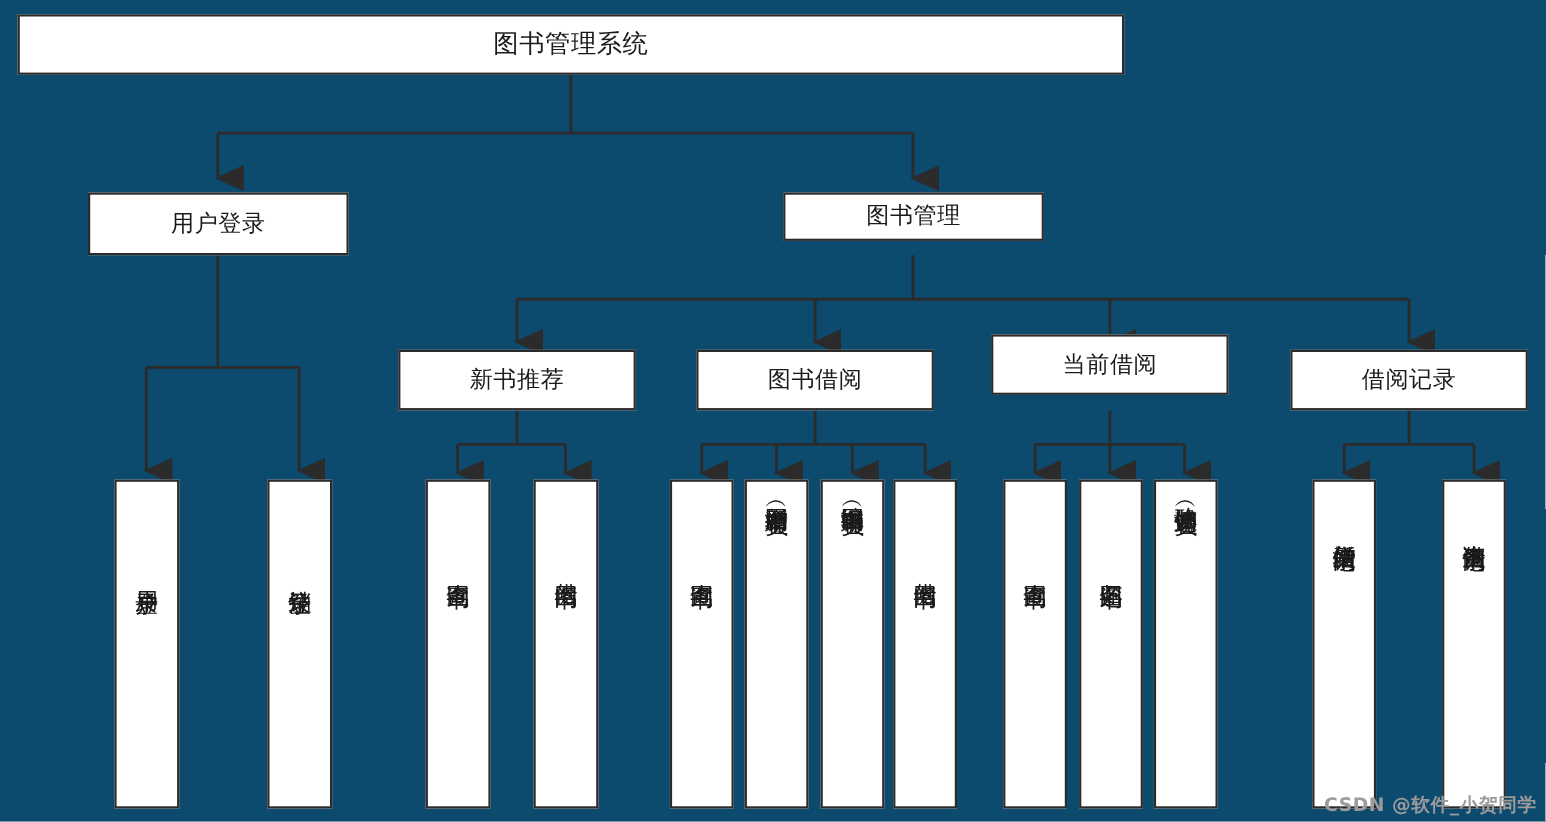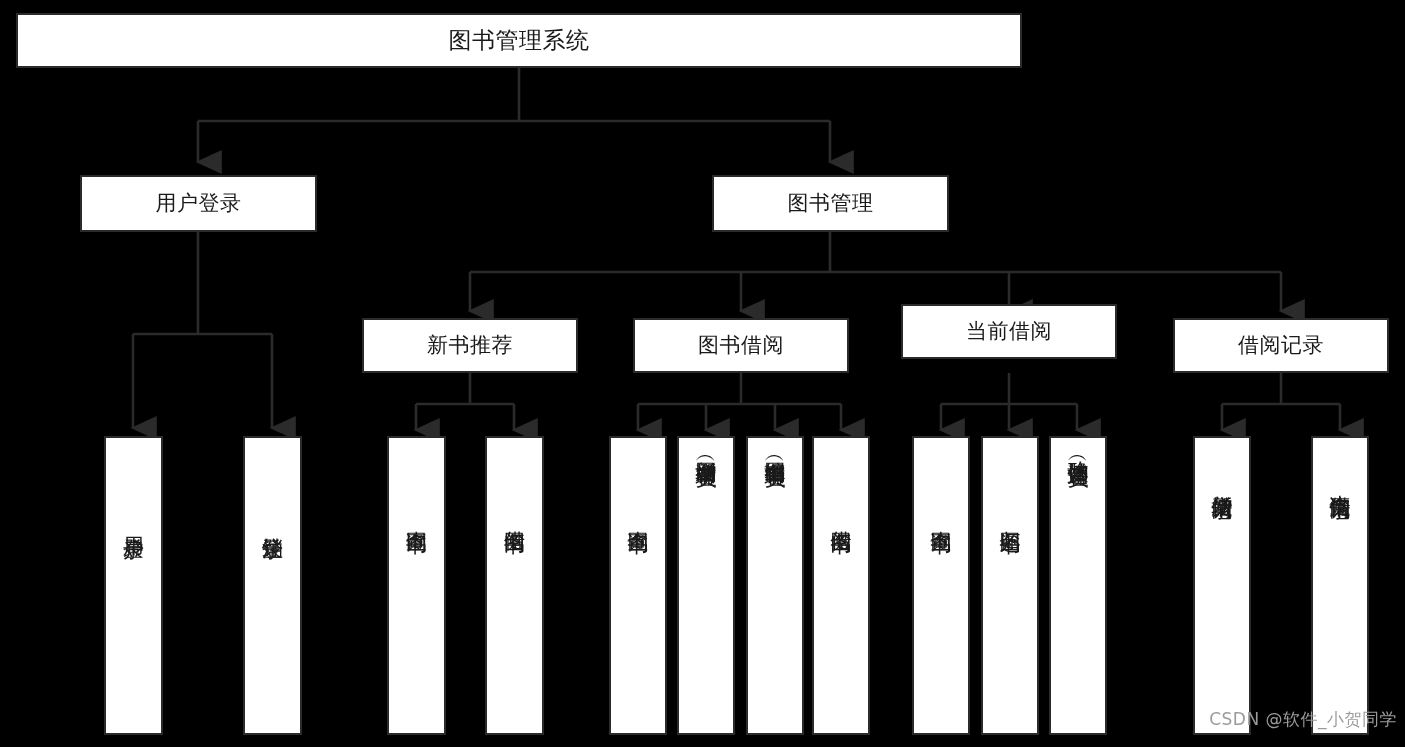--- a/index.html
+++ b/index.html
@@ -8,21 +8,21 @@
     padding: 0;
     background: #ffffff;
   }
   body {
     font-family: "DejaVu Sans", "Liberation Sans", sans-serif;
   }
   #diagram-root {
     position: relative;
     width: 1405px;
     height: 747px;
-    background: #000000;
+    background: #0c4a6e;
     overflow: hidden;
   }
   svg#connectors {
     position: absolute;
     left: 0;
     top: 0;
     width: 1405px;
     height: 747px;
     pointer-events: none;
   }
@@ -67,26 +67,27 @@
   }
   .leaf-mid .label-v {
     margin-top: 0;
   }
   .leaf-low .label-v {
     margin-top: 0;
   }
   #watermark {
     position: absolute;
     right: 8px;
-    bottom: 16px;
+    bottom: 4px;
     font-size: 17px;
     color: #9b9b9b;
     letter-spacing: 0.5px;
     z-index: 5;
     white-space: nowrap;
+    font-weight: bold;
   }
 </style>
 </head>
 <body>
 
 <div id="diagram-root">
 
   <svg id="connectors" viewBox="0 0 1405 747">
     <defs>
       <marker id="arrow" viewBox="0 0 12 12" refX="6" refY="10" markerWidth="11" markerHeight="11" orient="auto-start-reverse">
@@ -141,21 +142,21 @@
   </svg>
 
   <div class="node level-root" style="left:16px; top:13px; width:1006px; height:55px;">
     <span class="label-h">图书管理系统</span>
   </div>
 
   <div class="node level-2" style="left:80px; top:175px; width:237px; height:57px;">
     <span class="label-h">用户登录</span>
   </div>
 
-  <div class="node level-2" style="left:712px; top:175px; width:237px; height:57px;">
+  <div class="node level-2" style="left:712px; top:175px; width:237px; height:44px;">
     <span class="label-h">图书管理</span>
   </div>
 
   <div class="node level-3" style="left:633px; top:318px; width:216px; height:55px;">
     <span class="label-h">图书借阅</span>
   </div>
 
   <div class="node level-3" style="left:362px; top:318px; width:216px; height:55px;">
     <span class="label-h">新书推荐</span>
   </div>

